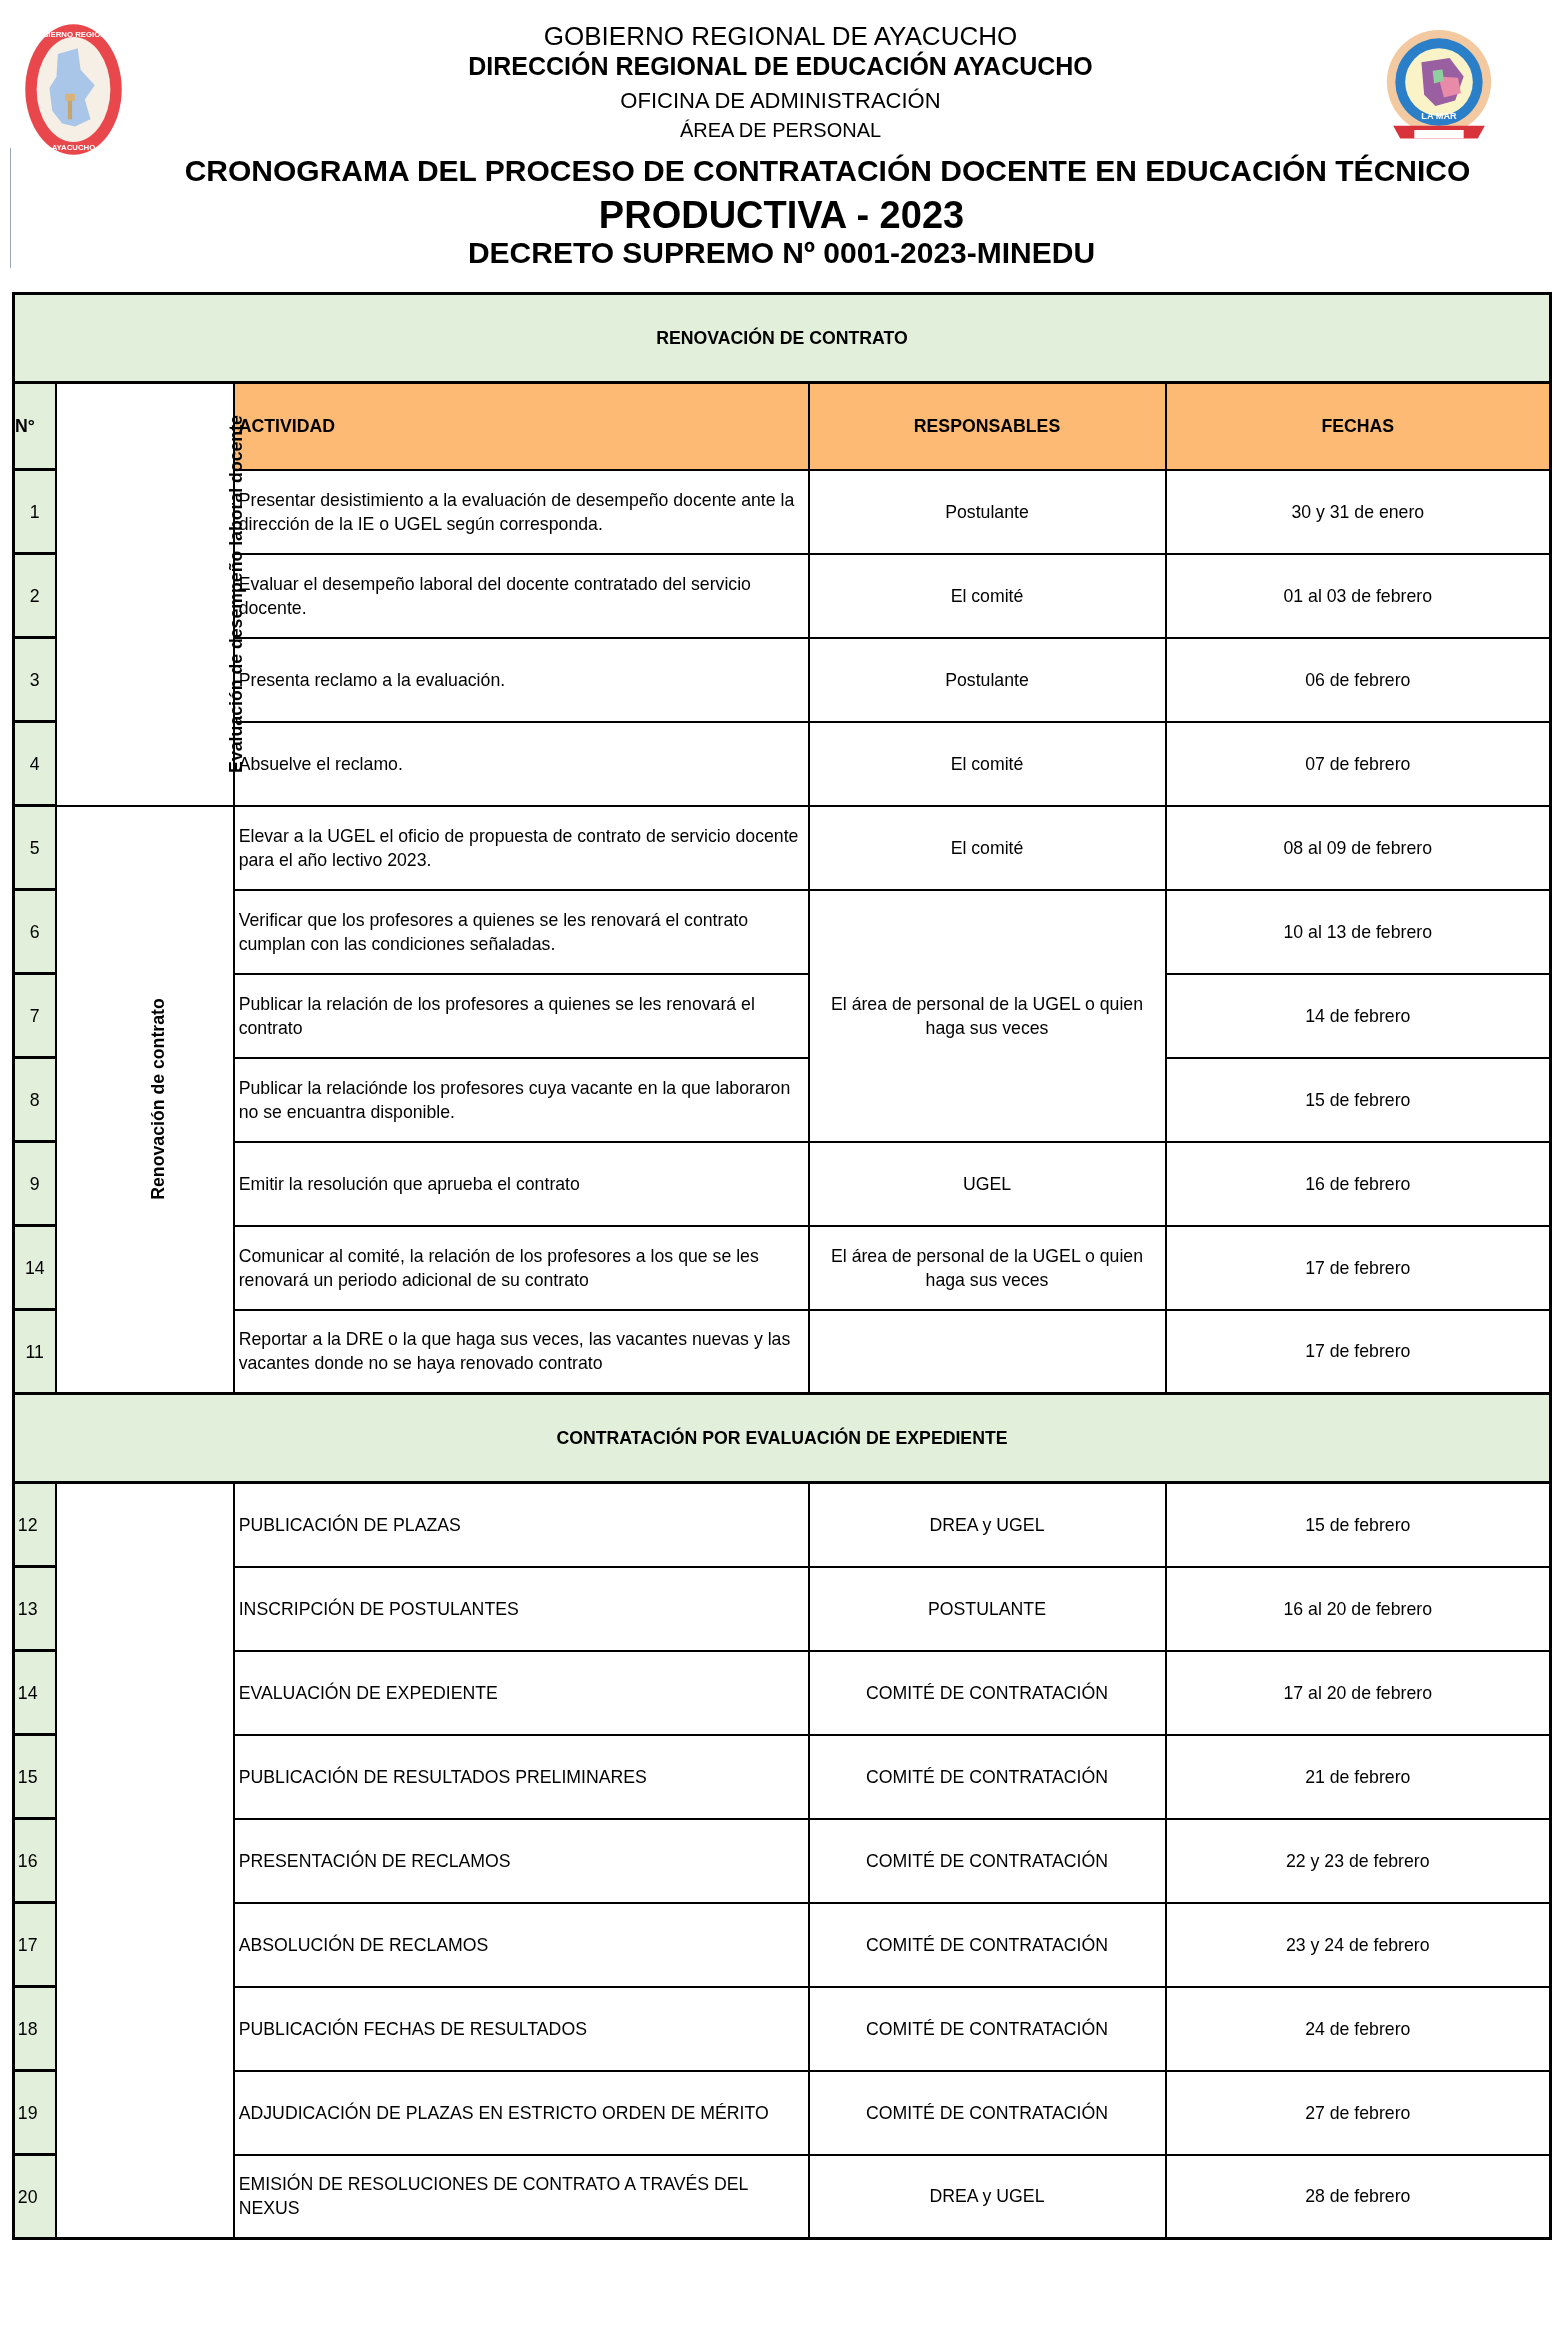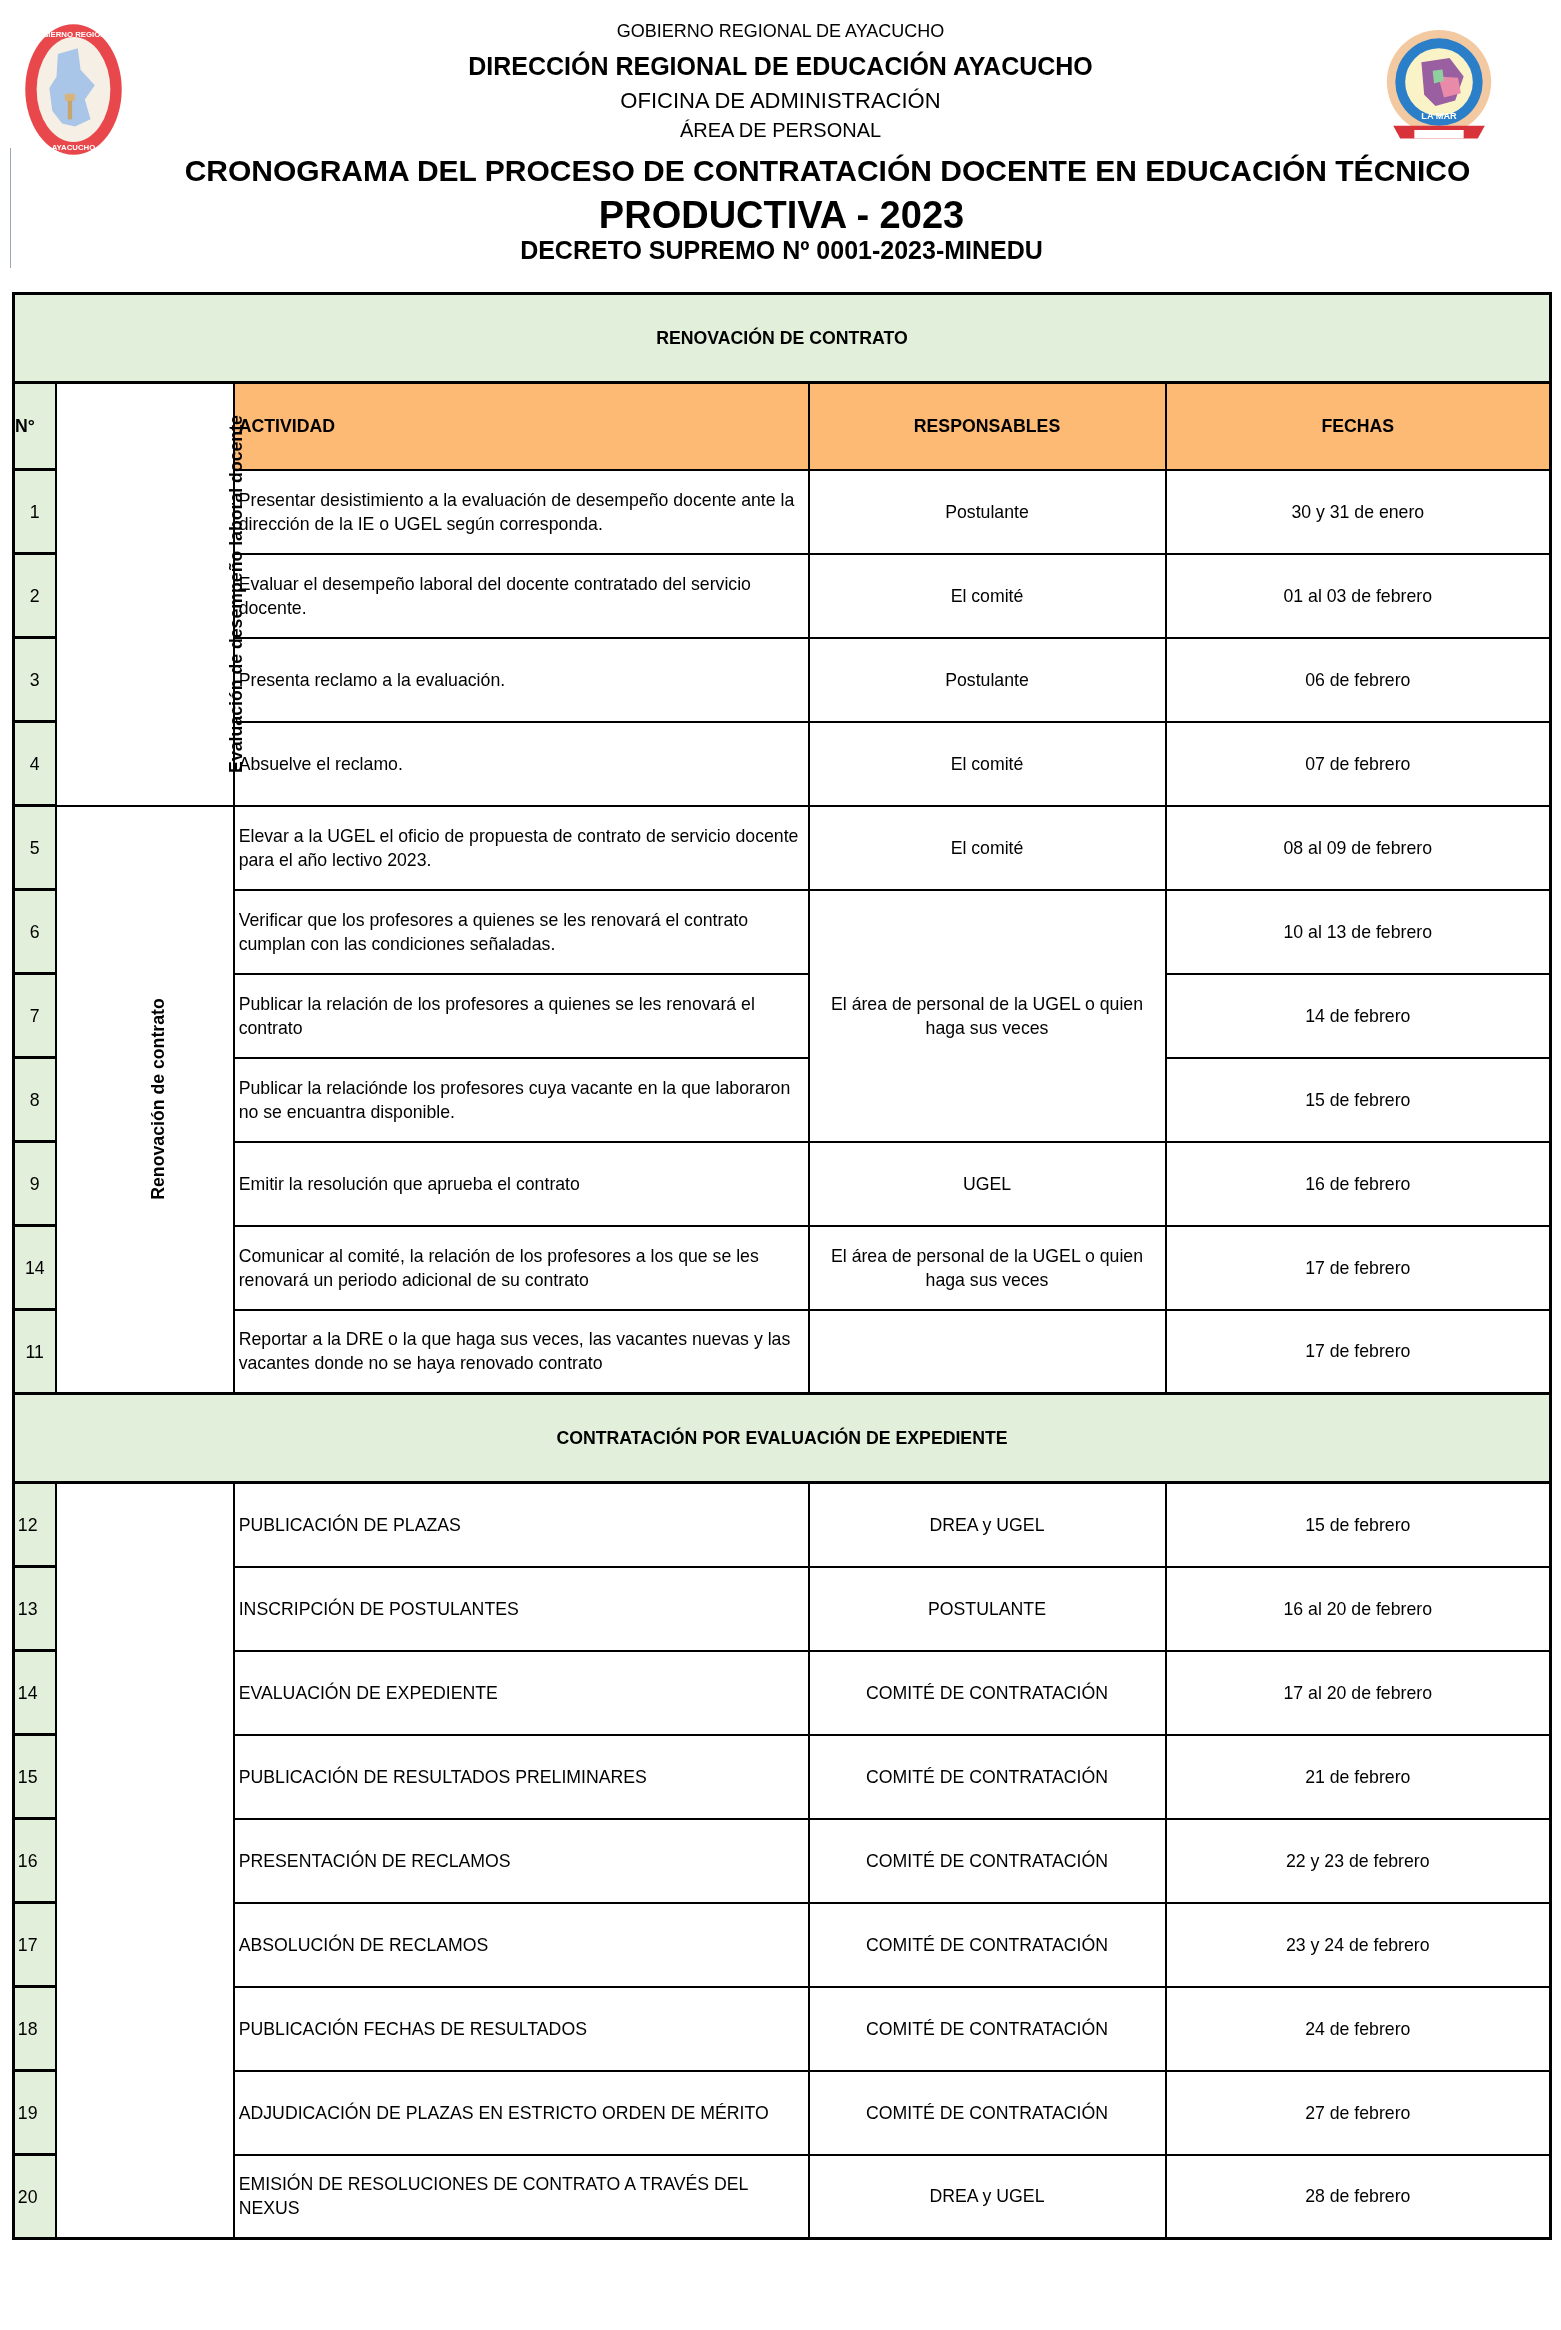--- a/index.html
+++ b/index.html
@@ -1,25 +1,25 @@
 <!DOCTYPE html>
 <html style="font-size:11.3px"><head>
 <meta charset="utf-8">
 <style>
   html, body { margin:0; padding:0; background:#ffffff; }
   body { width:1561px; height:2330px; position:relative; overflow:hidden;
          font-family:"Liberation Sans", sans-serif; color:#000; }
   .hdr-line { position:absolute; left:0; width:1561px; text-align:center; white-space:nowrap; }
-  #l1 { top:21px;  font-size:18px; }
+  #l1 { top:21px;  font-size:26px; }
   #l2 { top:52px;  font-size:25px; font-weight:bold;text-align:center; }
   #l3 { top:88px; font-size:22px; }
   #l4 { top:119px; font-size:20px; }
   #t1 { top:154px; font-size:30px; font-weight:bold; left:92px; width:1471px; }
   #t2 { top:194px; font-size:38px; font-weight:bold; left:92px; width:1379px; }
-  #t3 { top:236px; font-size:25px; font-weight:bold; left:92px; width:1379px; }
+  #t3 { top:236px; font-size:30px; font-weight:bold; left:92px; width:1379px; }
 
   .logo { position:absolute; }
   #logo-left { left:21px; top:20px; width:105px; height:139px; }
   #logo-right { left:1365px; top:27px; width:148px; height:120px; }
   .left-bar { position:absolute; left:10px; top:148px; width:1.4px; height:120px; background:#9aa7b0; }
 
   table.sched { position:absolute; left:12px; top:292px; width:1537px;
                 border-collapse:collapse; table-layout:fixed; border:3.5px solid #000; }
   table.sched td { border:2.1px solid #000; padding:0 4.2px; vertical-align:middle;
                    font-size:17.7px; line-height:24px; }

